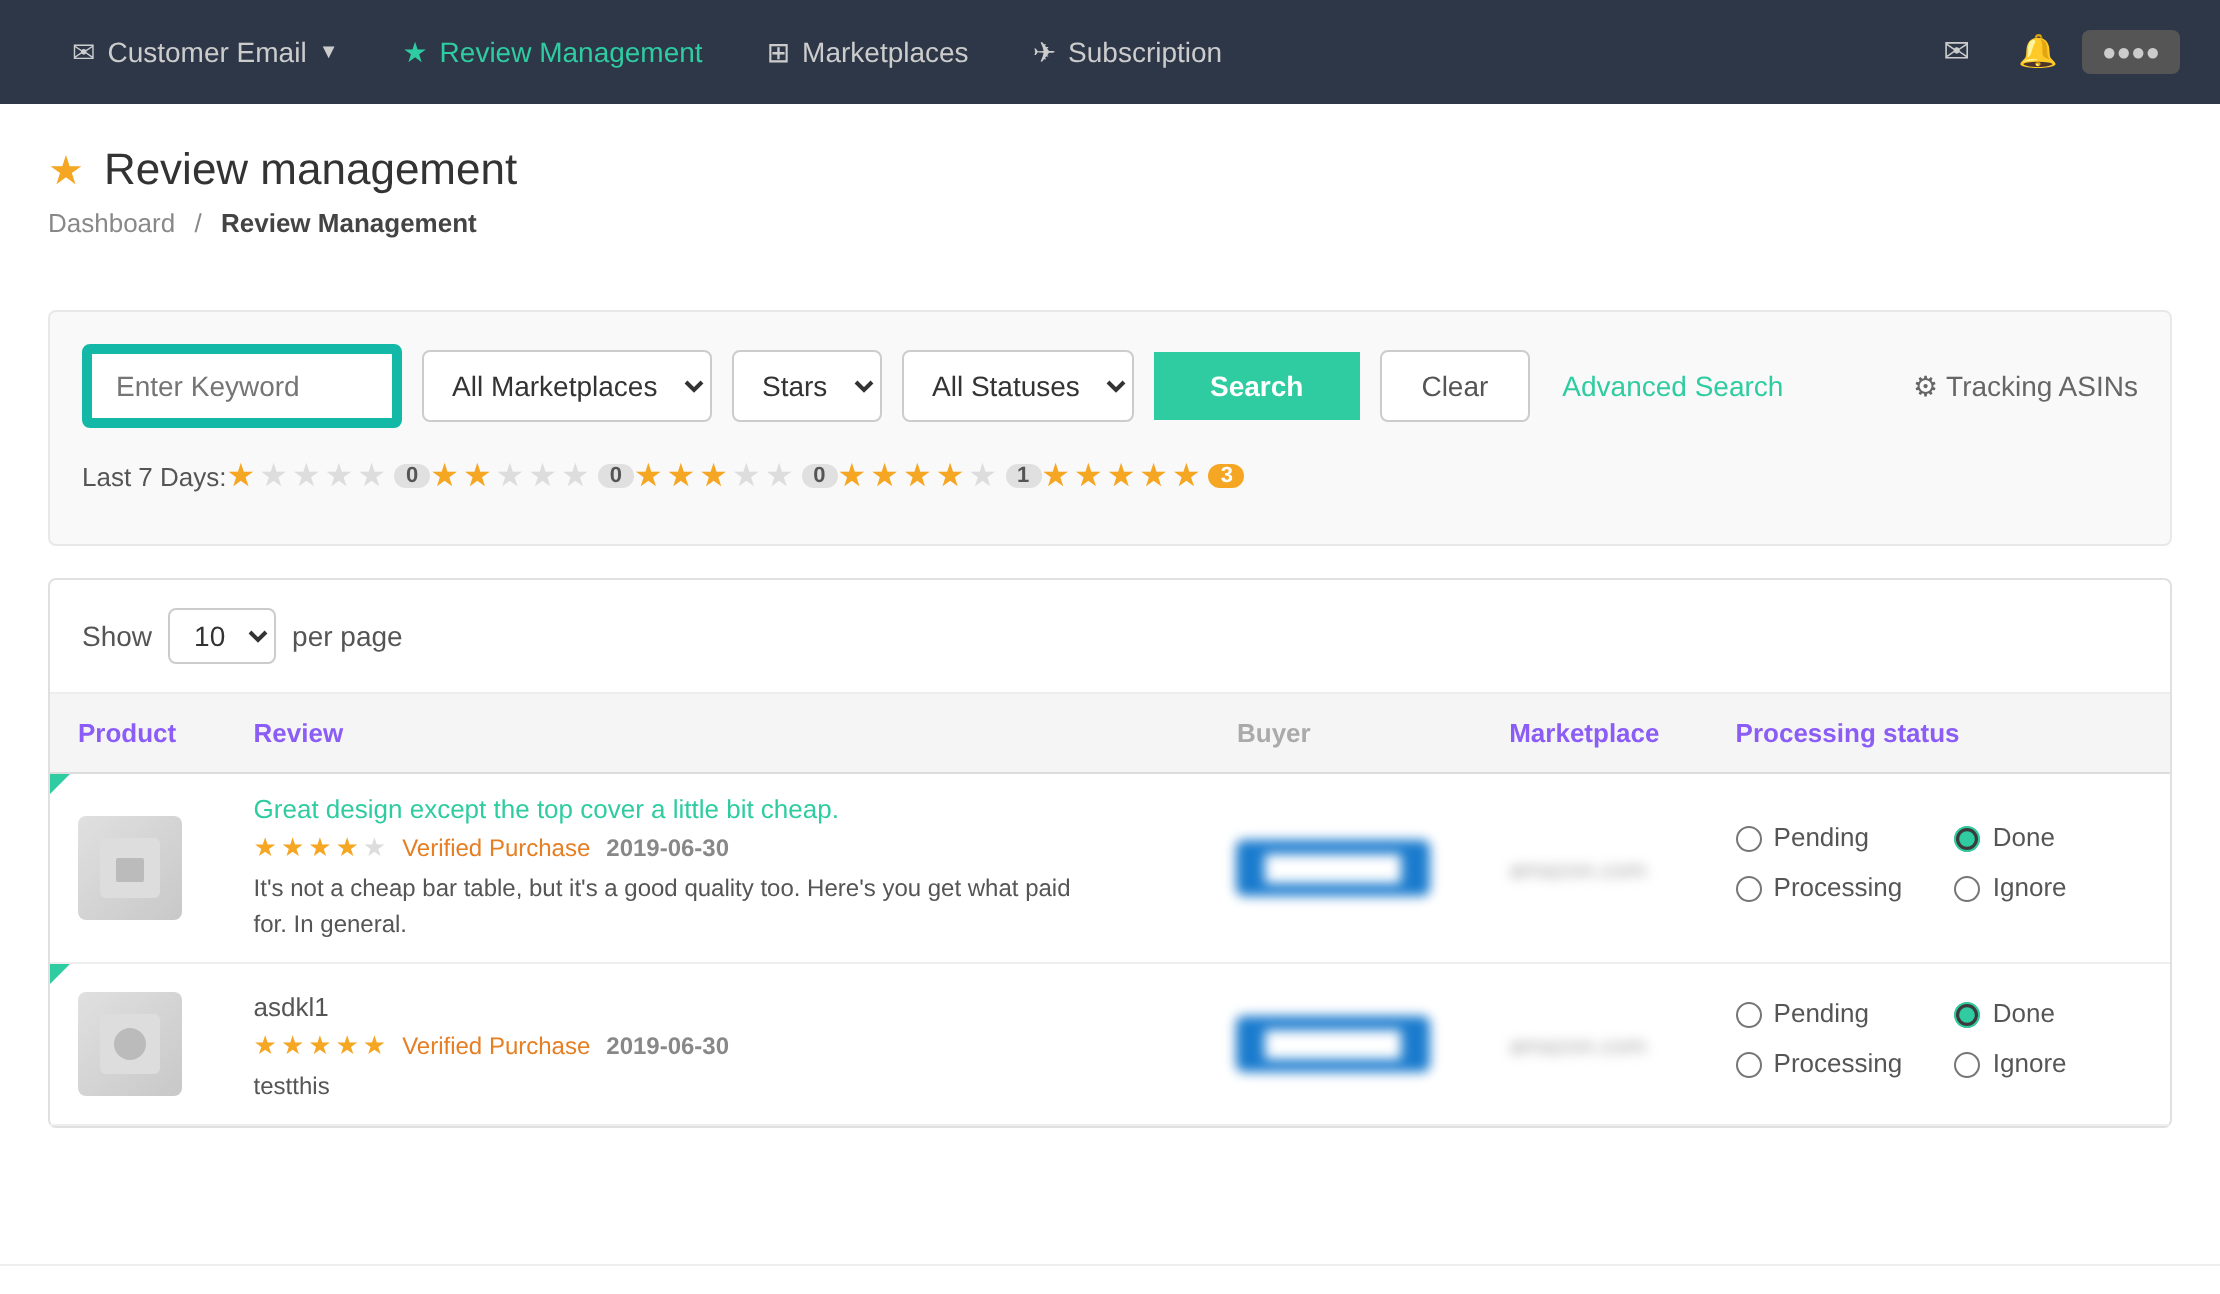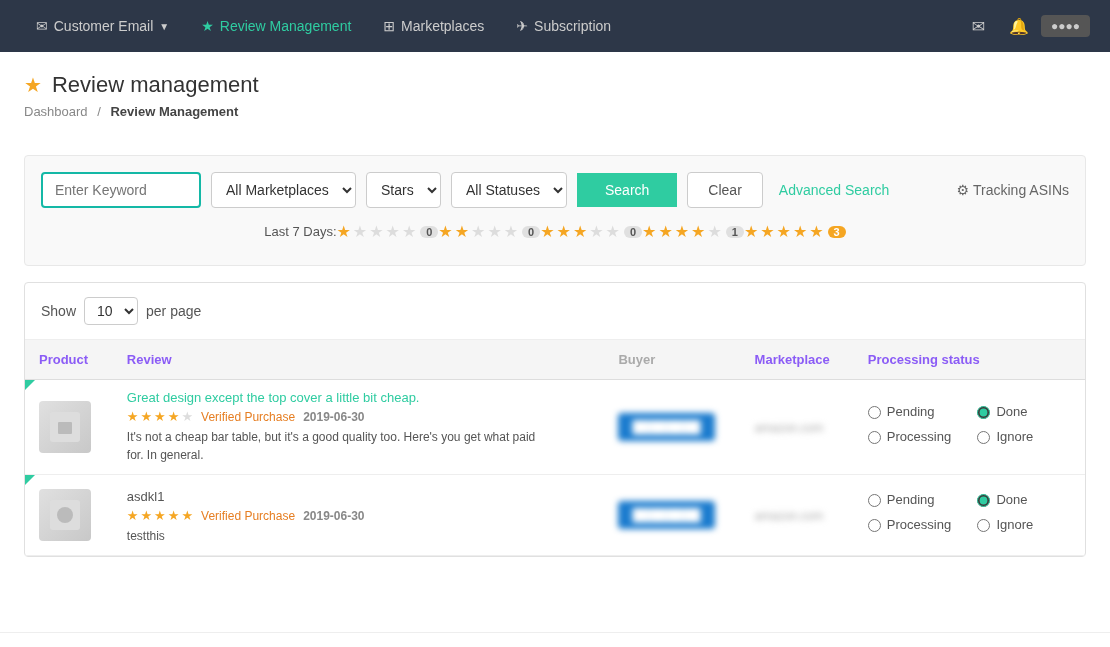--- a/index.html
+++ b/index.html
@@ -86,21 +86,21 @@
       padding: 16px;
       margin-bottom: 16px;
     }
     .filter-row {
       display: flex;
       align-items: center;
       gap: 10px;
       flex-wrap: wrap;
     }
     .filter-input {
-      border: 2px solid #14b8a6;
+      border: 5px solid #14b8a6;
       border-radius: 4px;
       padding: 8px 12px;
       font-size: 14px;
       background: #fff;
       color: #999;
       width: 160px;
       outline: none;
     }
     .filter-select {
       border: 1px solid #ccc;
@@ -114,21 +114,21 @@
       appearance: auto;
     }
     .btn-search {
       background: #2fcca1;
       color: #fff;
       border: none;
       border-radius: 0;
       padding: 9px 28px;
       font-size: 14px;
       cursor: pointer;
-      font-weight: 400;
+      font-weight: 700;
     }
     .btn-clear {
       background: #fff;
       color: #555;
       border: 1px solid #ccc;
       border-radius: 4px;
       padding: 9px 20px;
       font-size: 14px;
       cursor: pointer;
     }
@@ -151,21 +151,20 @@
       gap: 4px;
       margin-left: auto;
     }
 
     
     .stars-summary {
       display: flex;
       align-items: center;
       padding: 14px 0 8px 0;
       flex-wrap: wrap;
-      justify-content: center;
     }
     .stars-label { font-size: 13px; color: #555; }
     .star-group {
       display: flex;
       align-items: center;
       gap: 2px;
     }
     .star { color: #f5a623; font-size: 16px; }
     .star.empty { color: #ddd; }
     .badge {

